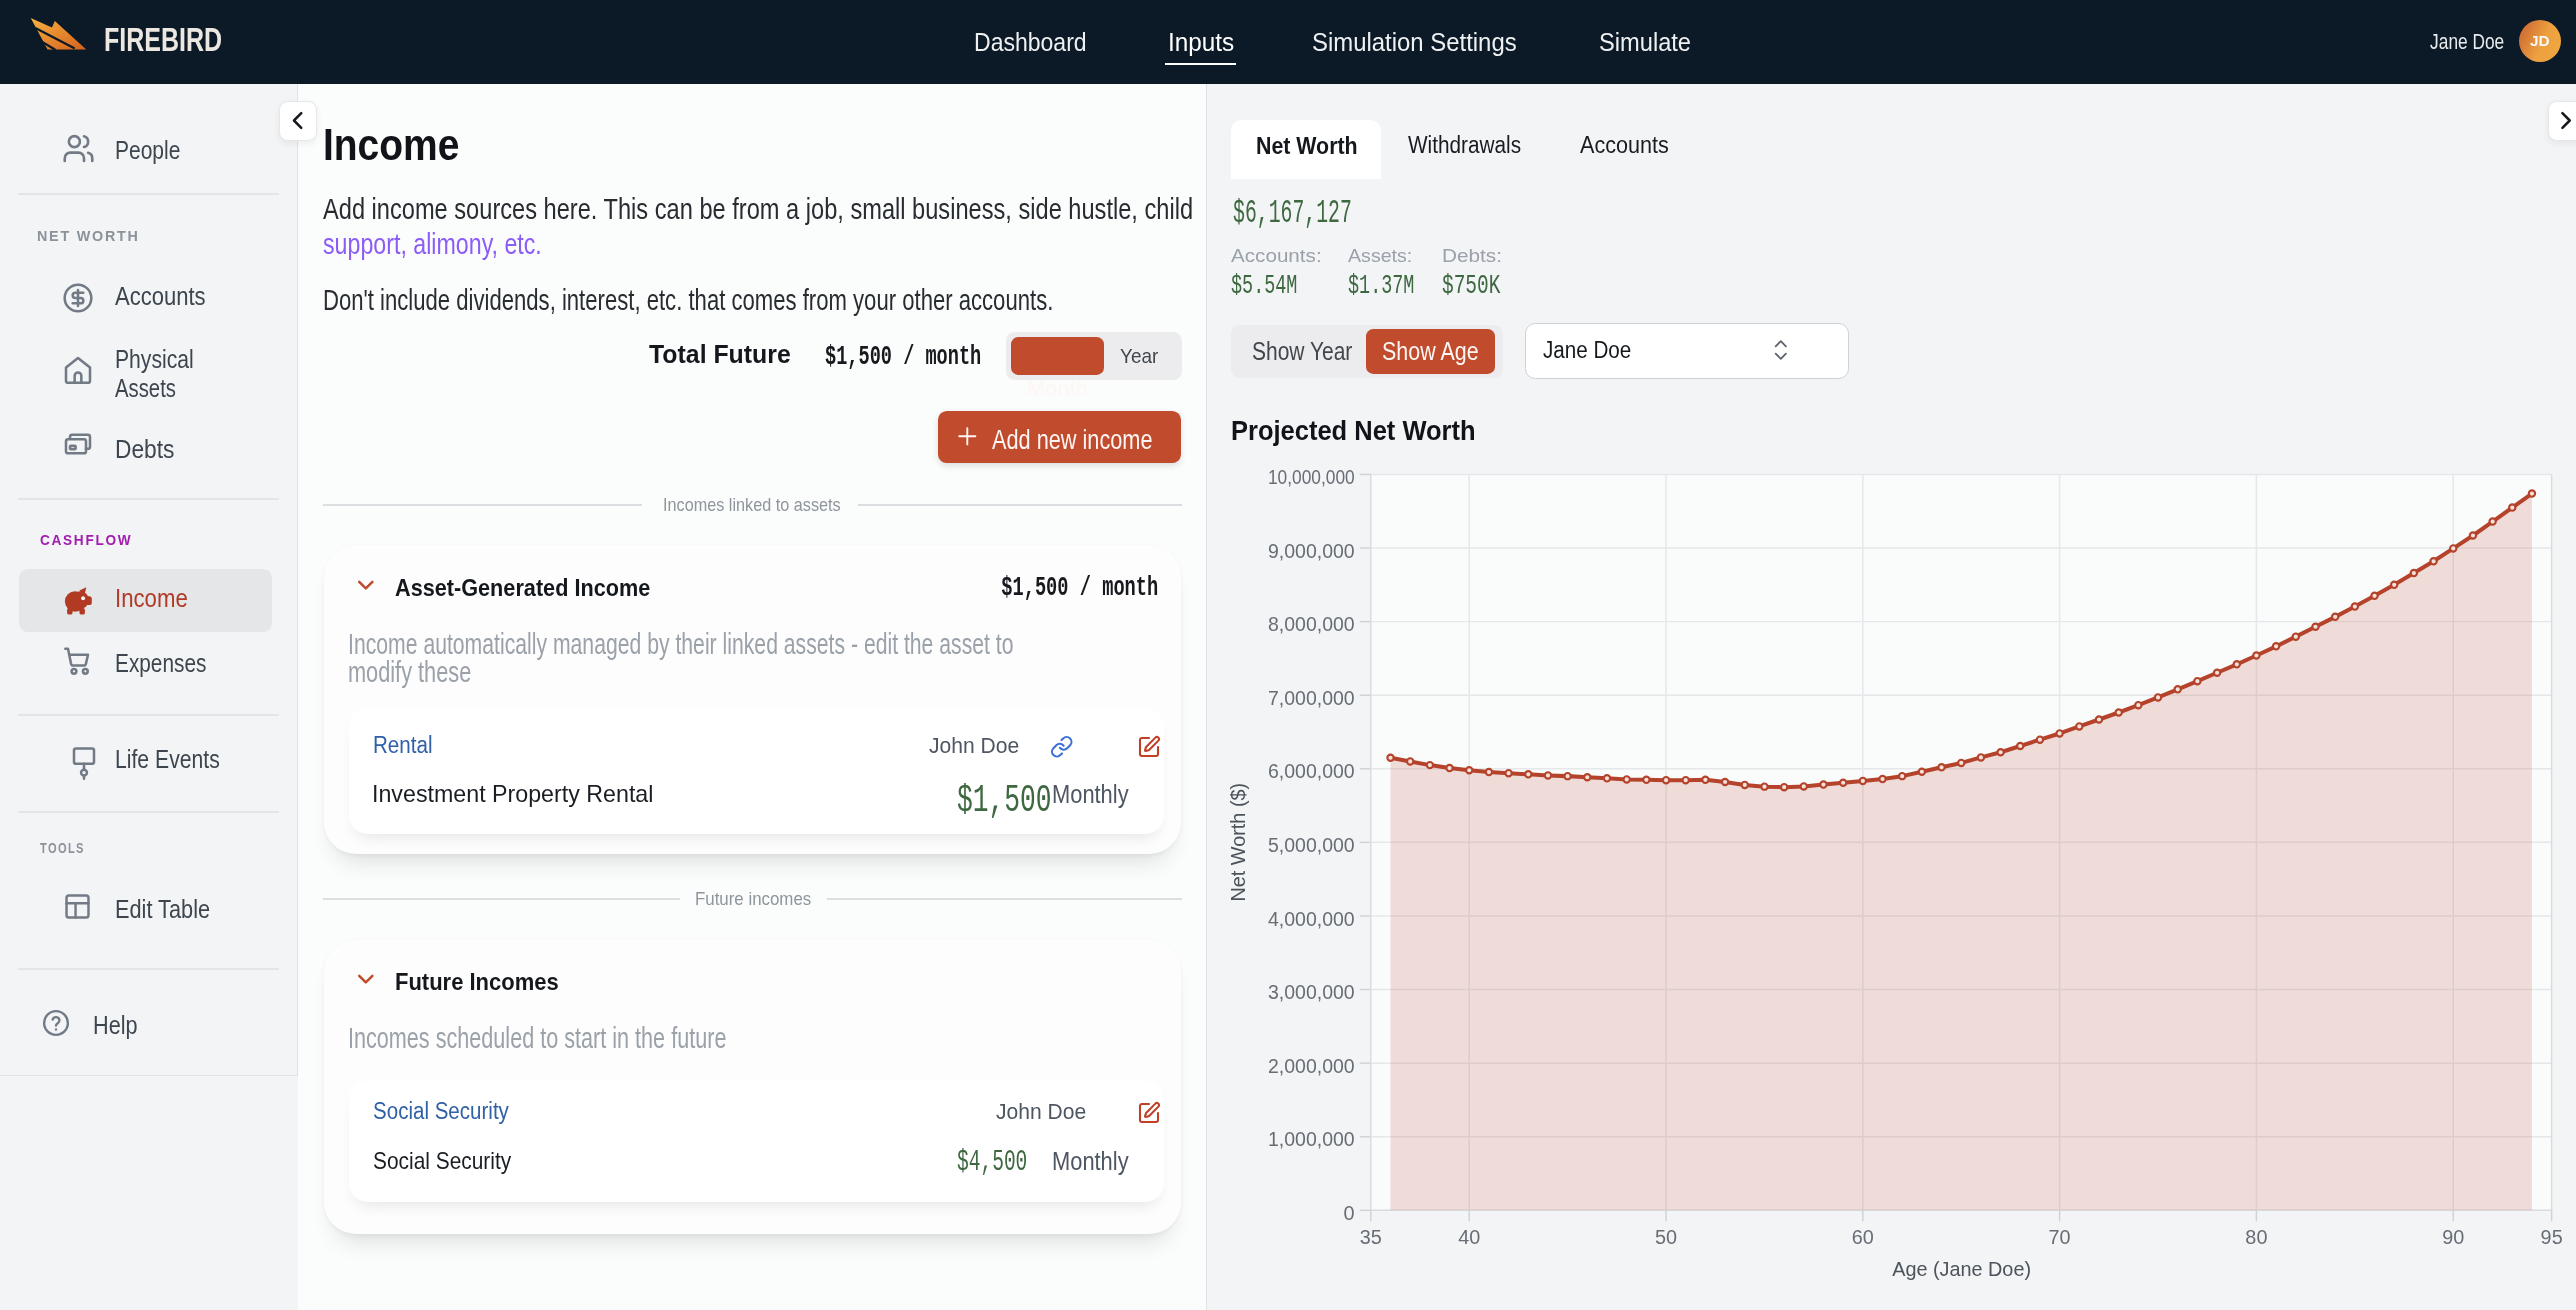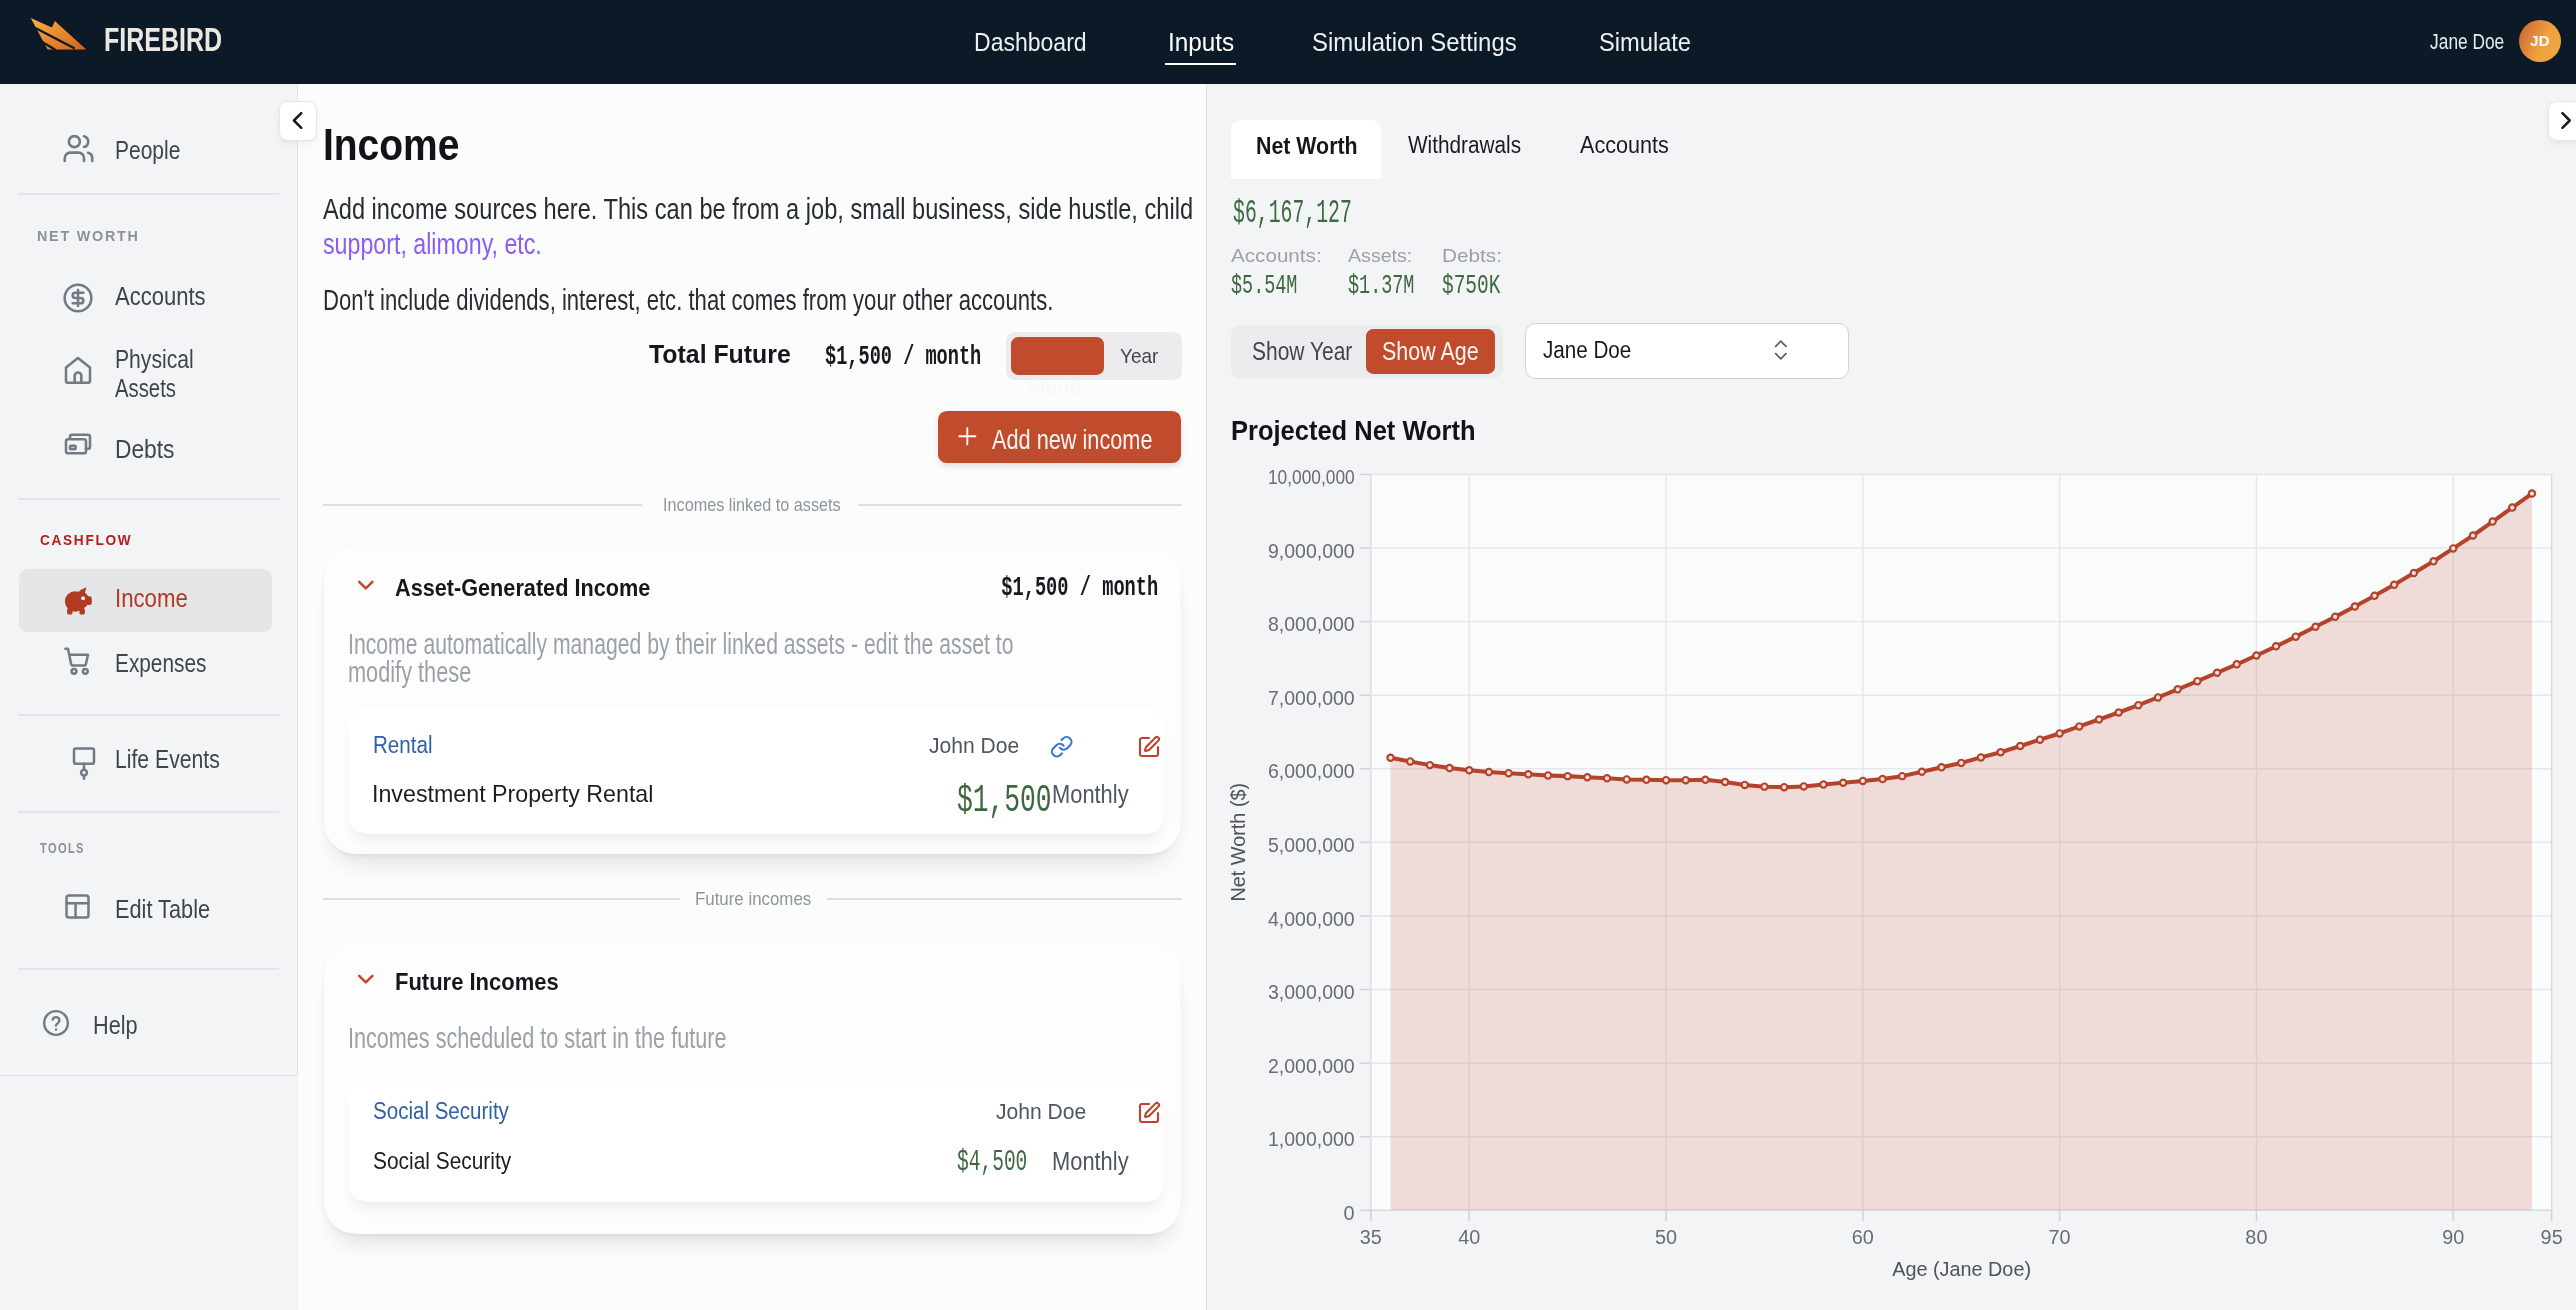--- a/index.html
+++ b/index.html
@@ -49,21 +49,21 @@
   </svg>
 <div class="a" style="top:346px;font-size:26px;left:115px;color:#3d454e;"><span style="display:inline-block;transform:scaleX(0.8132);transform-origin:left center;white-space:pre">Physical</span></div>
 <div class="a" style="top:375px;font-size:26px;left:115px;color:#3d454e;"><span style="display:inline-block;transform:scaleX(0.7807);transform-origin:left center;white-space:pre">Assets</span></div>
 <svg style="left:62px;top:428px" width="32" height="32" viewBox="0 0 24 24" fill="none" stroke="#717a85" stroke-width="1.9" stroke-linecap="round" stroke-linejoin="round">
     <path d="M6 8V6.6A1.6 1.6 0 0 1 7.6 5h11.8A1.6 1.6 0 0 1 21 6.6V14a1.6 1.6 0 0 1-1.6 1.6H18"></path>
     <rect x="3" y="8.4" width="15" height="10.6" rx="1.6"></rect>
     <rect x="6" y="13.4" width="4.2" height="2.6" rx="0.6"></rect>
   </svg>
 <div class="a" style="top:436px;font-size:26px;left:115px;color:#3d454e;"><span style="display:inline-block;transform:scaleX(0.8749);transform-origin:left center;white-space:pre">Debts</span></div>
 <div class="a" style="left:18.4px;top:498px;width:261px;height:1.5px;background:#e3e5e8"></div>
-<div class="a" style="top:533px;font-size:14.7px;left:40px;font-weight:700;letter-spacing:1.8px;color:#b91c1c;"><span style="display:inline-block;transform:scaleX(0.9295);transform-origin:left center;white-space:pre">CASHFLOW</span></div>
+<div class="a" style="top:533px;font-size:14.7px;left:40px;font-weight:700;letter-spacing:1.8px;color:#a21caf;"><span style="display:inline-block;transform:scaleX(0.9295);transform-origin:left center;white-space:pre">CASHFLOW</span></div>
 <div class="a" style="left:19px;top:569px;width:253px;height:63px;border-radius:8.8px;background:#e5e6e8"></div>
 <svg style="left:62px;top:584px" width="32" height="32" viewBox="0 0 44 44">
 <g fill="#b23a23">
 <circle cx="18" cy="24" r="14"></circle>
       <circle cx="25" cy="22" r="12"></circle>
 <polygon points="24,9 33.5,4.5 30.5,17"></polygon>
 <rect x="29" y="17" width="12" height="12" rx="3.5"></rect>
 <rect x="7" y="33" width="7.5" height="9" rx="2.6"></rect>
       <rect x="24" y="33" width="7.5" height="9" rx="2.6"></rect>
 </g>

